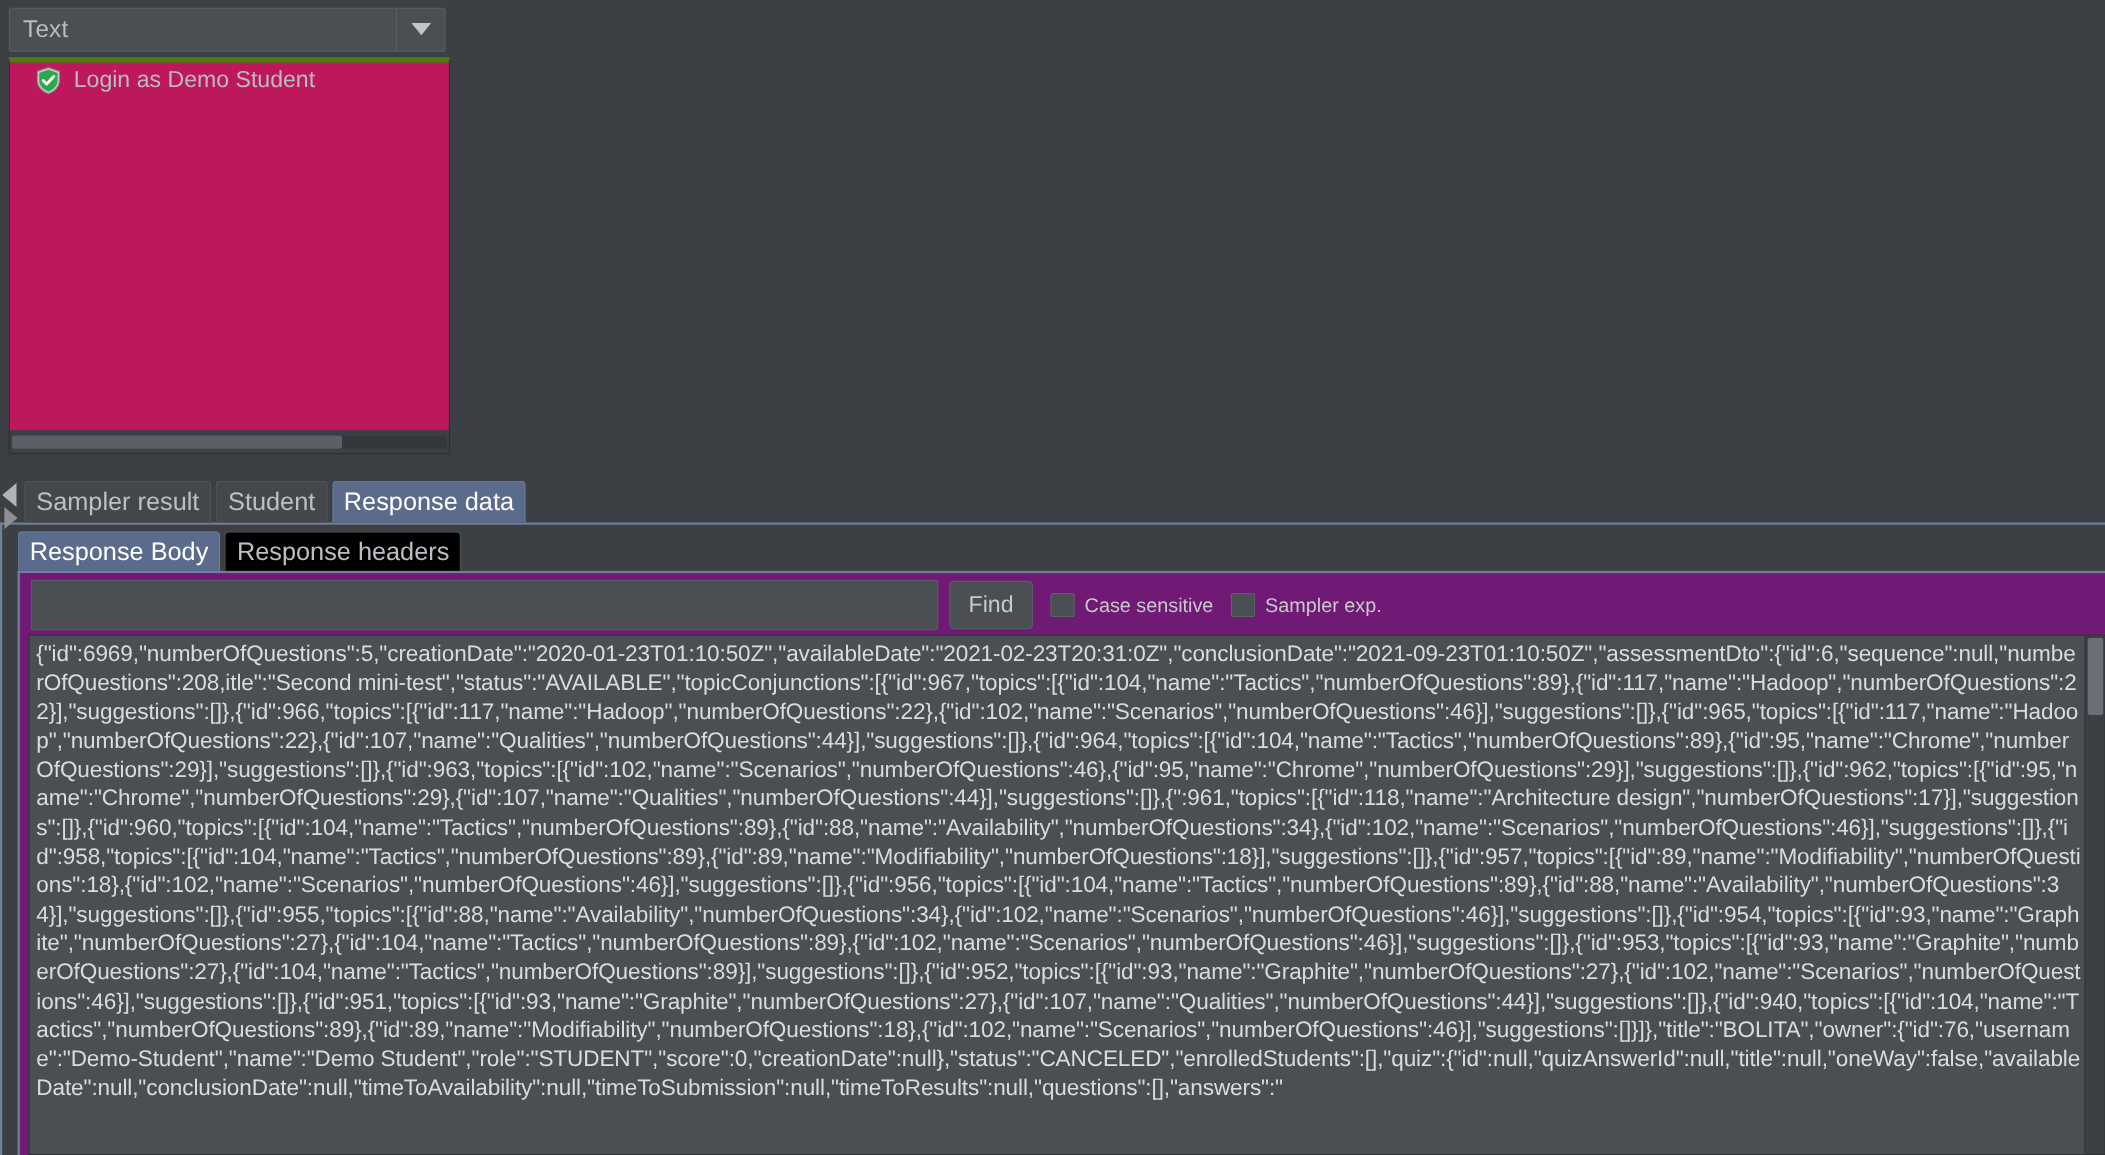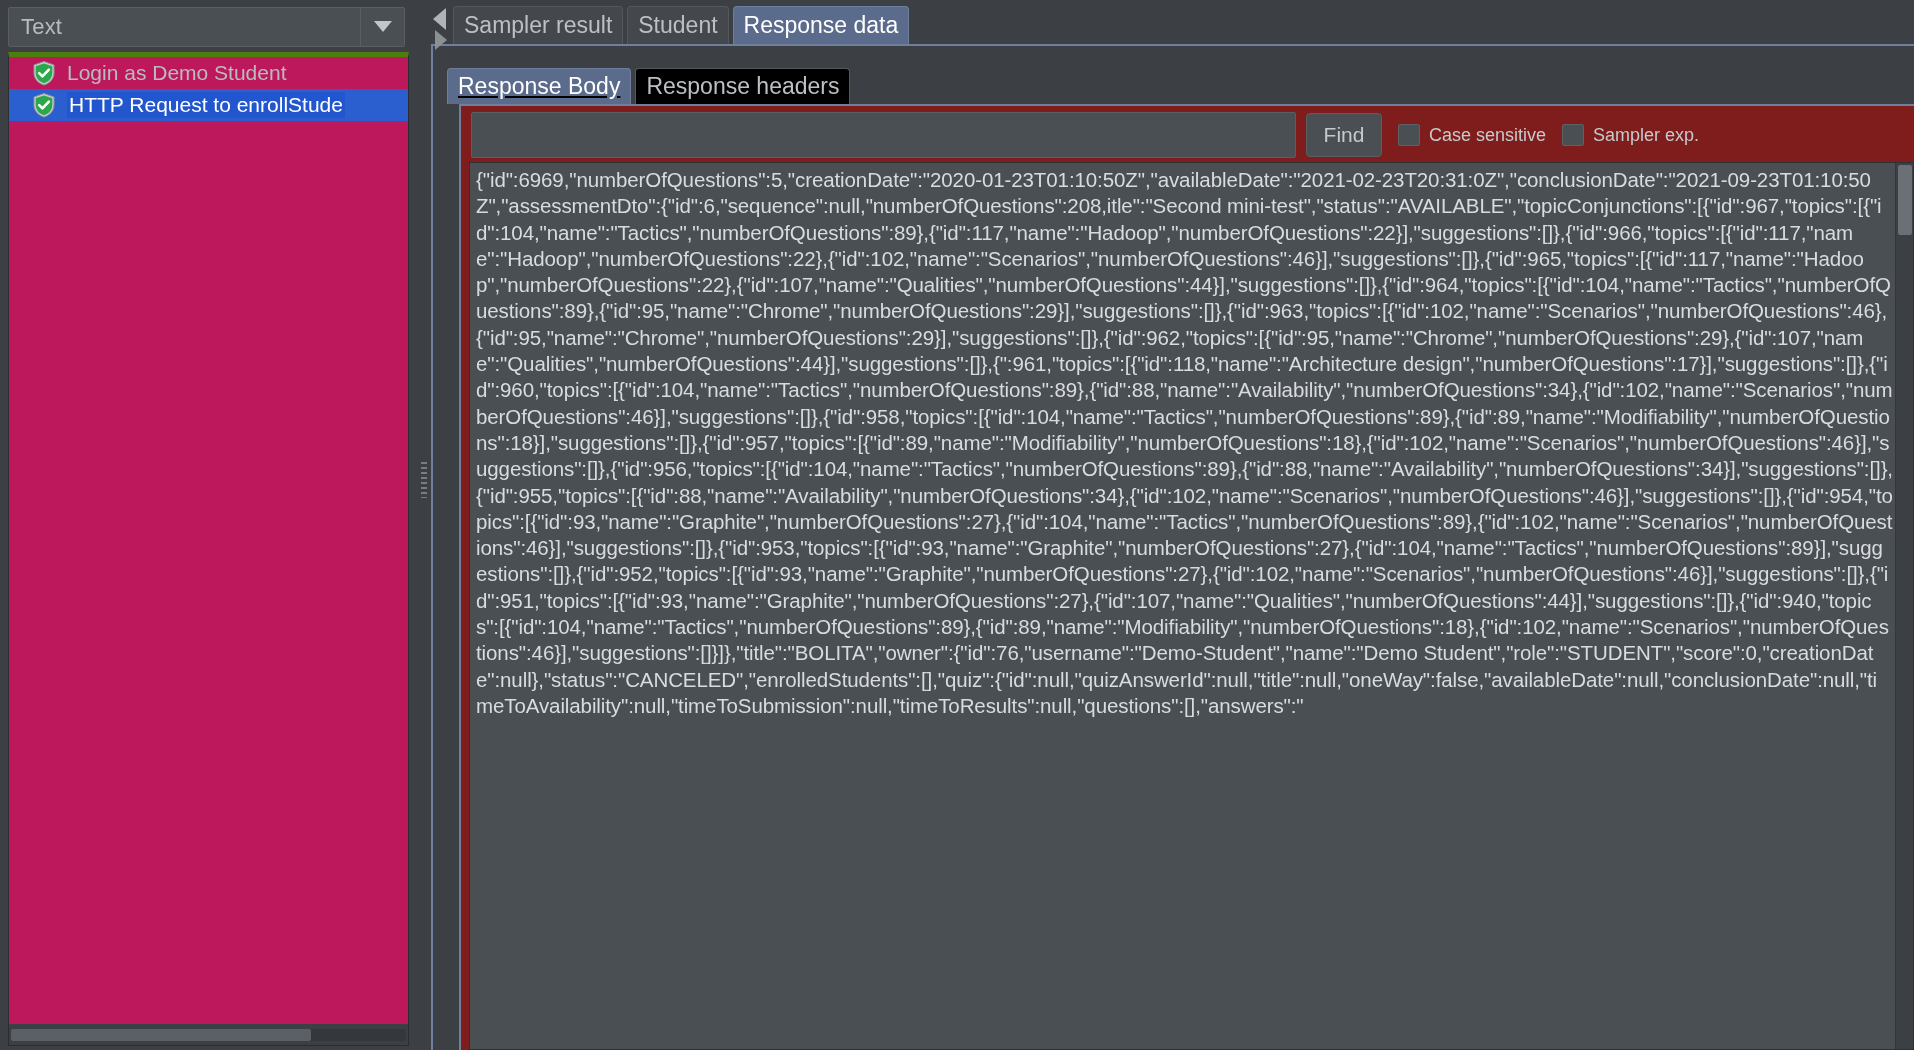--- a/index.html
+++ b/index.html
@@ -12,21 +12,21 @@
     font-family: "Liberation Sans", sans-serif;
     -webkit-font-smoothing: antialiased;
   }
 
   #app {
     position: relative;
     width: 1914px;
     height: 1050px;
     background: #3c4044;
     display: flex;
-    flex-direction: row;
+    flex-direction: column;
   }
 
   
   #left-panel {
     position: relative;
     width: 417px;
     height: 1050px;
     background: #3c4044;
     display: flex;
     flex-direction: column;
@@ -232,24 +232,23 @@
     background: #3c4044;
     display: flex;
     flex-direction: column;
     overflow: hidden;
   }
 
   .subtabbar {
     display: flex;
     flex-direction: row;
     align-items: flex-end;
-    height: 58px;
+    height: 42px;
     padding-left: 14px;
     padding-top: 4px;
-    text-decoration: underline;
   }
   .subtab {
     height: 36px;
     display: flex;
     align-items: center;
     padding: 0 10px;
     margin-right: 4px;
     font-size: 23px;
     color: #bcc0c4;
     background: #000000;
@@ -259,24 +258,24 @@
     white-space: nowrap;
   }
   .subtab.active {
     background: #5a6b8c;
     color: #ffffff;
     border-color: #6d7e9e;
   }
 
   .sub-inner {
     flex: 1 1 auto;
-    margin-left: 26px;
+    margin-left: 14px;
     border-top: 2px solid #6f7f9e;
     border-left: 2px solid #6f7f9e;
-    background: #7f1d1d;
+    background: #701a75;
     display: flex;
     flex-direction: column;
     overflow: hidden;
   }
 
   .search-row {
     display: flex;
     flex-direction: row;
     align-items: center;
     height: 56px;
@@ -384,30 +383,20 @@
         <span class="tree-icon">
           <svg width="26" height="26" viewBox="0 0 26 26" aria-hidden="true">
             <path d="M13 1.5 L23 5 L23 13 C23 19 18.5 23.4 13 25 C7.5 23.4 3 19 3 13 L3 5 Z" fill="#c9ccd0" stroke="#8e9297" stroke-width="1"></path>
             <path d="M13 3.4 L21.3 6.3 L21.3 13 C21.3 18 17.6 21.8 13 23.2 C8.4 21.8 4.7 18 4.7 13 L4.7 6.3 Z" fill="#2aa84a"></path>
             <path d="M8.2 13.2 L11.4 16.4 L17.9 9.6" fill="none" stroke="#ffffff" stroke-width="2.6" stroke-linecap="round" stroke-linejoin="round"></path>
           </svg>
         </span>
         <span class="tree-label">Login as Demo Student</span>
       </div>
 
-      <div class="tree-item selected">
-        <span class="tree-icon">
-          <svg width="26" height="26" viewBox="0 0 26 26" aria-hidden="true">
-            <path d="M13 1.5 L23 5 L23 13 C23 19 18.5 23.4 13 25 C7.5 23.4 3 19 3 13 L3 5 Z" fill="#c9ccd0" stroke="#8e9297" stroke-width="1"></path>
-            <path d="M13 3.4 L21.3 6.3 L21.3 13 C21.3 18 17.6 21.8 13 23.2 C8.4 21.8 4.7 18 4.7 13 L4.7 6.3 Z" fill="#2aa84a"></path>
-            <path d="M8.2 13.2 L11.4 16.4 L17.9 9.6" fill="none" stroke="#ffffff" stroke-width="2.6" stroke-linecap="round" stroke-linejoin="round"></path>
-          </svg>
-        </span>
-        <span class="tree-label">HTTP Request to enrollStude</span>
-      </div>
     </div>
 
     <div id="tree-hscroll-wrap">
       <div id="tree-hscroll-track">
         <div id="tree-hscroll-thumb"></div>
       </div>
     </div>
   </div>
 
   <div id="splitter">

